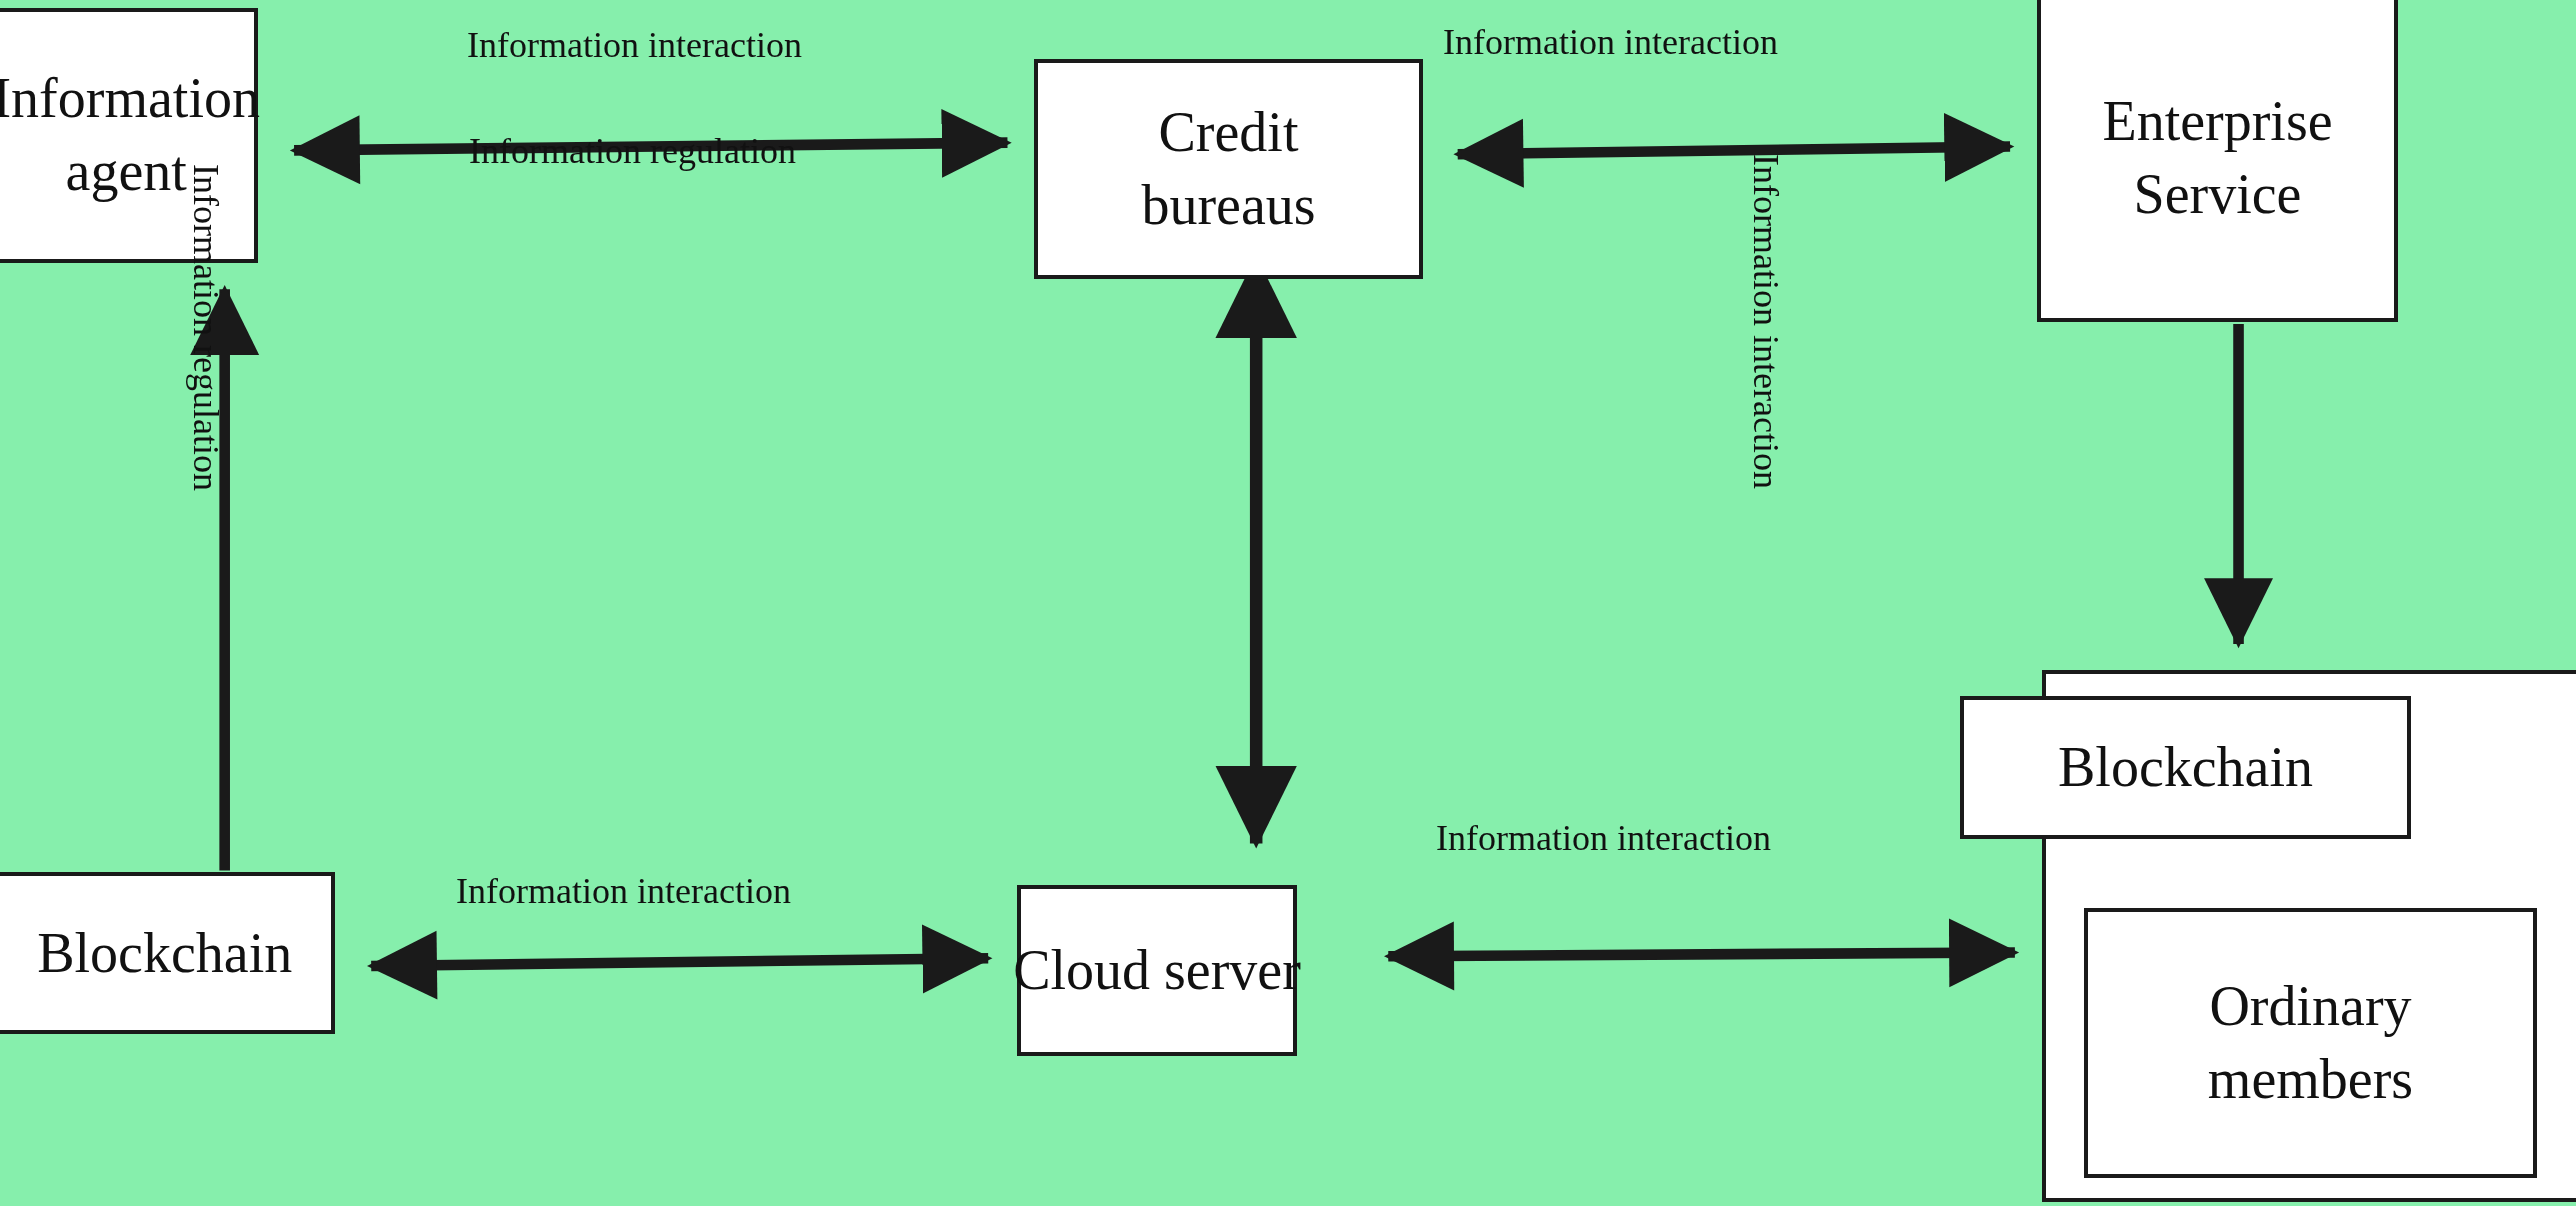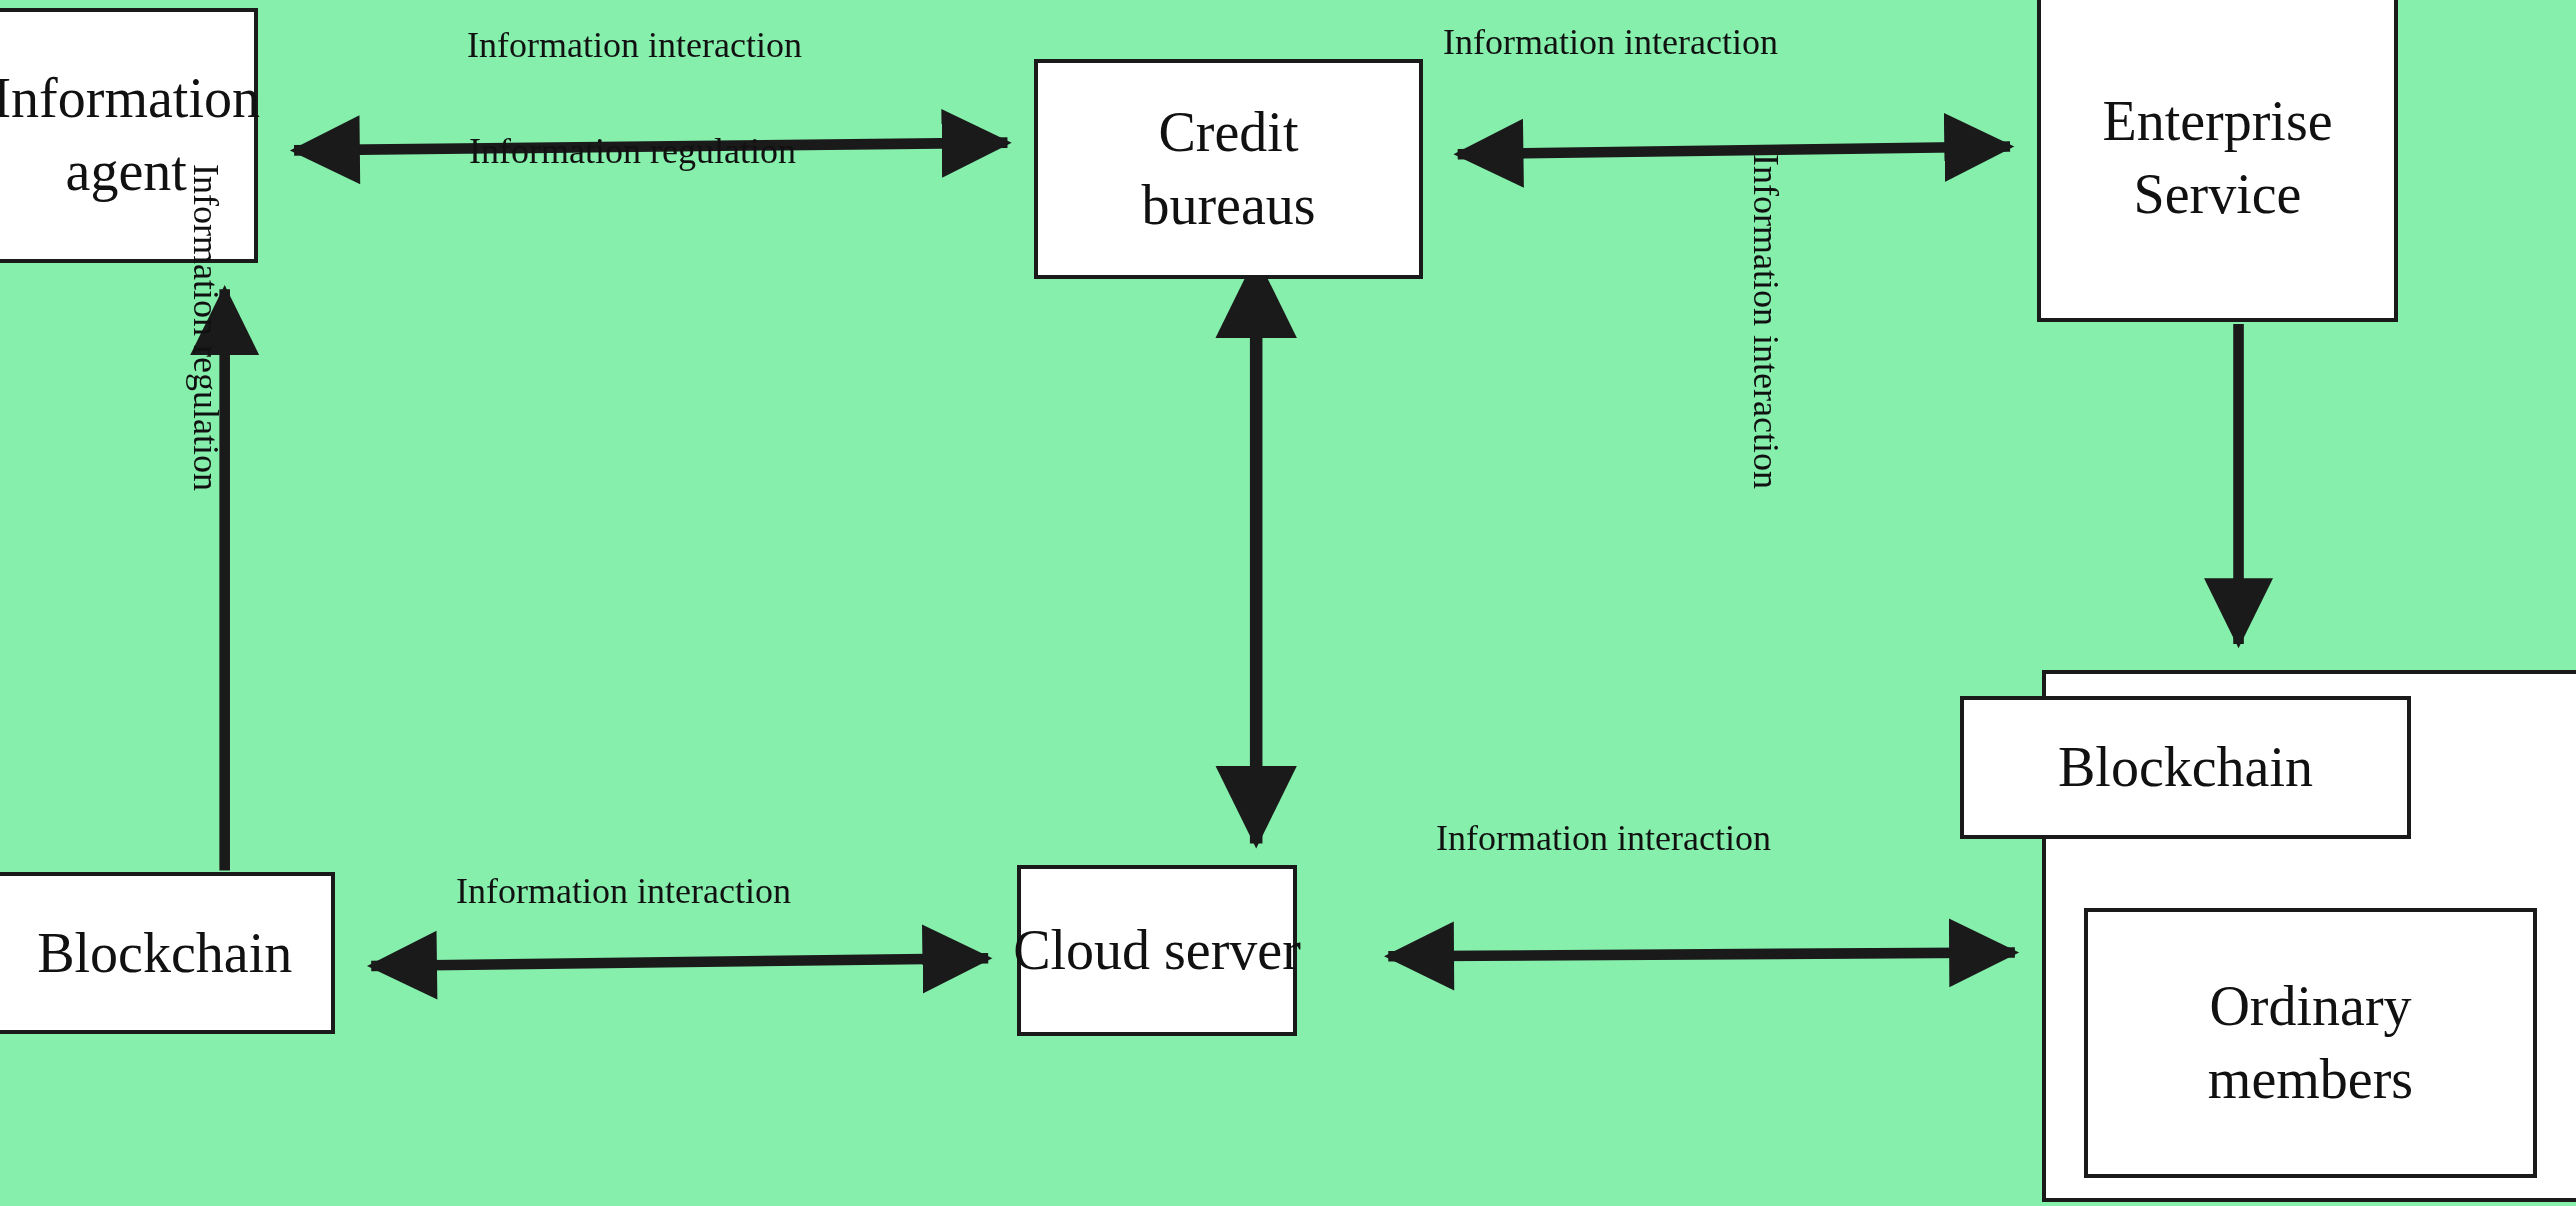--- a/index.html
+++ b/index.html
@@ -113,21 +113,21 @@
 
   <div class="node" style="left:2037px; top:-5.8px; width:361px; height:328px;">
     <span class="line">Enterprise</span>
     <span class="line">Service</span>
   </div>
 
   <div class="node" style="left:-5.8px; top:872px; width:341px; height:162px;">
     <span class="line">Blockchain</span>
   </div>
 
-  <div class="node" style="left:1017px; top:865px; width:280px; height:171px;">
+  <div class="node" style="left:1017px; top:885px; width:280px; height:171px;">
     <span class="line">Cloud server</span>
   </div>
 
   <div class="container-node" style="left:2042px; top:670px; width:540px; height:532px;"></div>
 
   <div class="node" style="left:1960px; top:696px; width:451px; height:143px;">
     <span class="line">Blockchain</span>
   </div>
 
   <div class="node" style="left:2084px; top:908px; width:453px; height:270px;">

